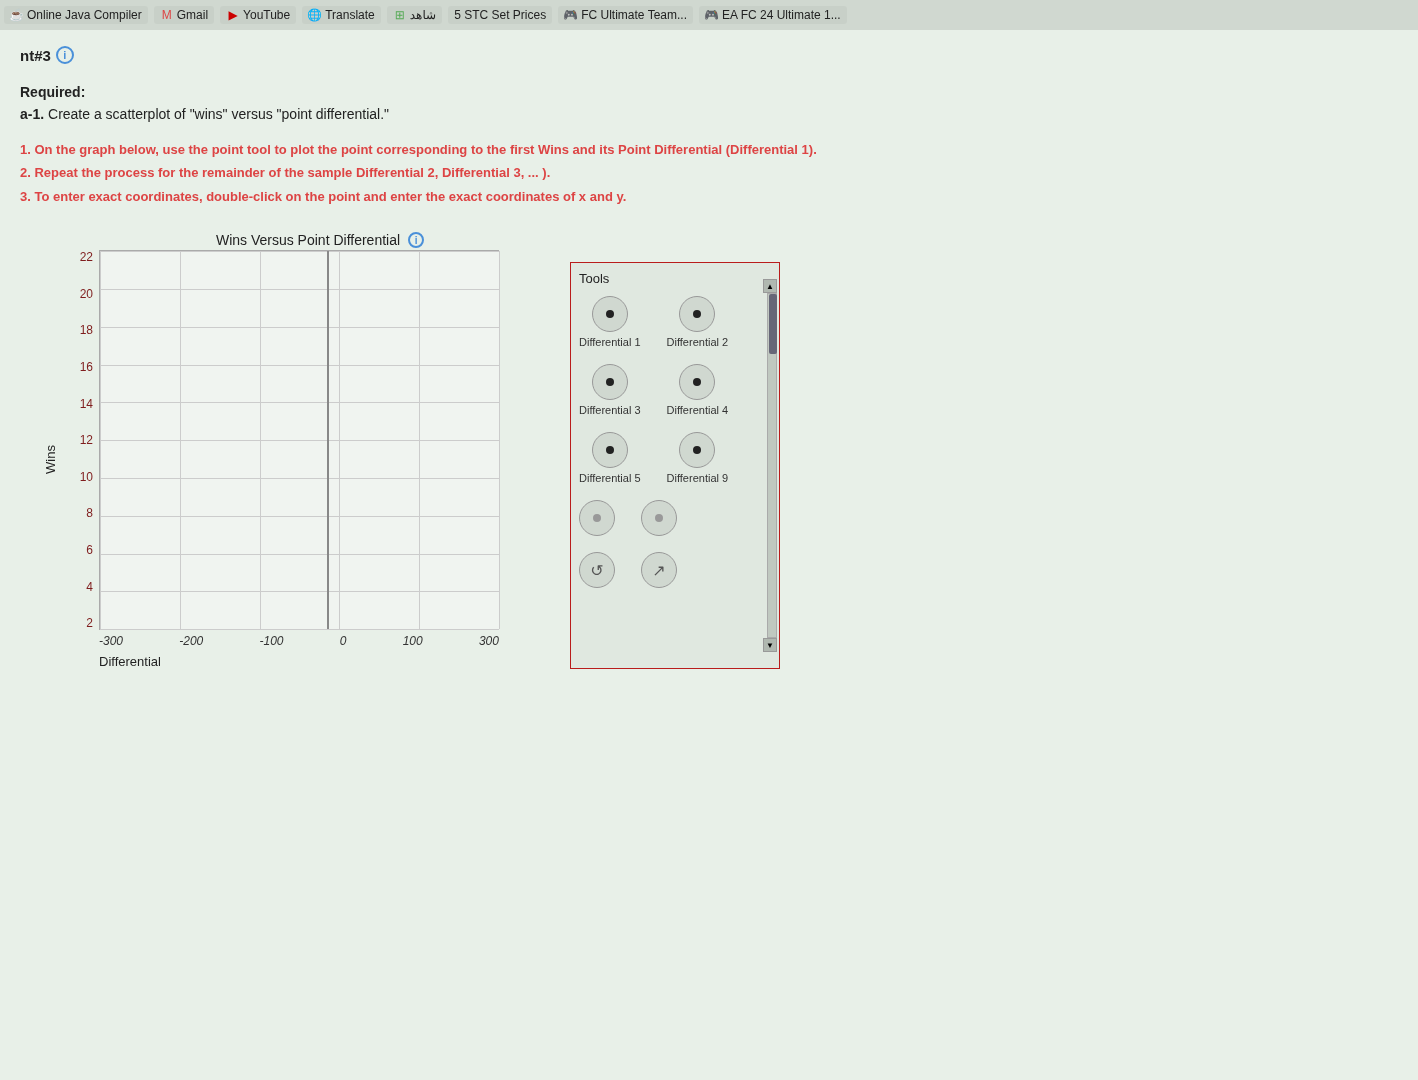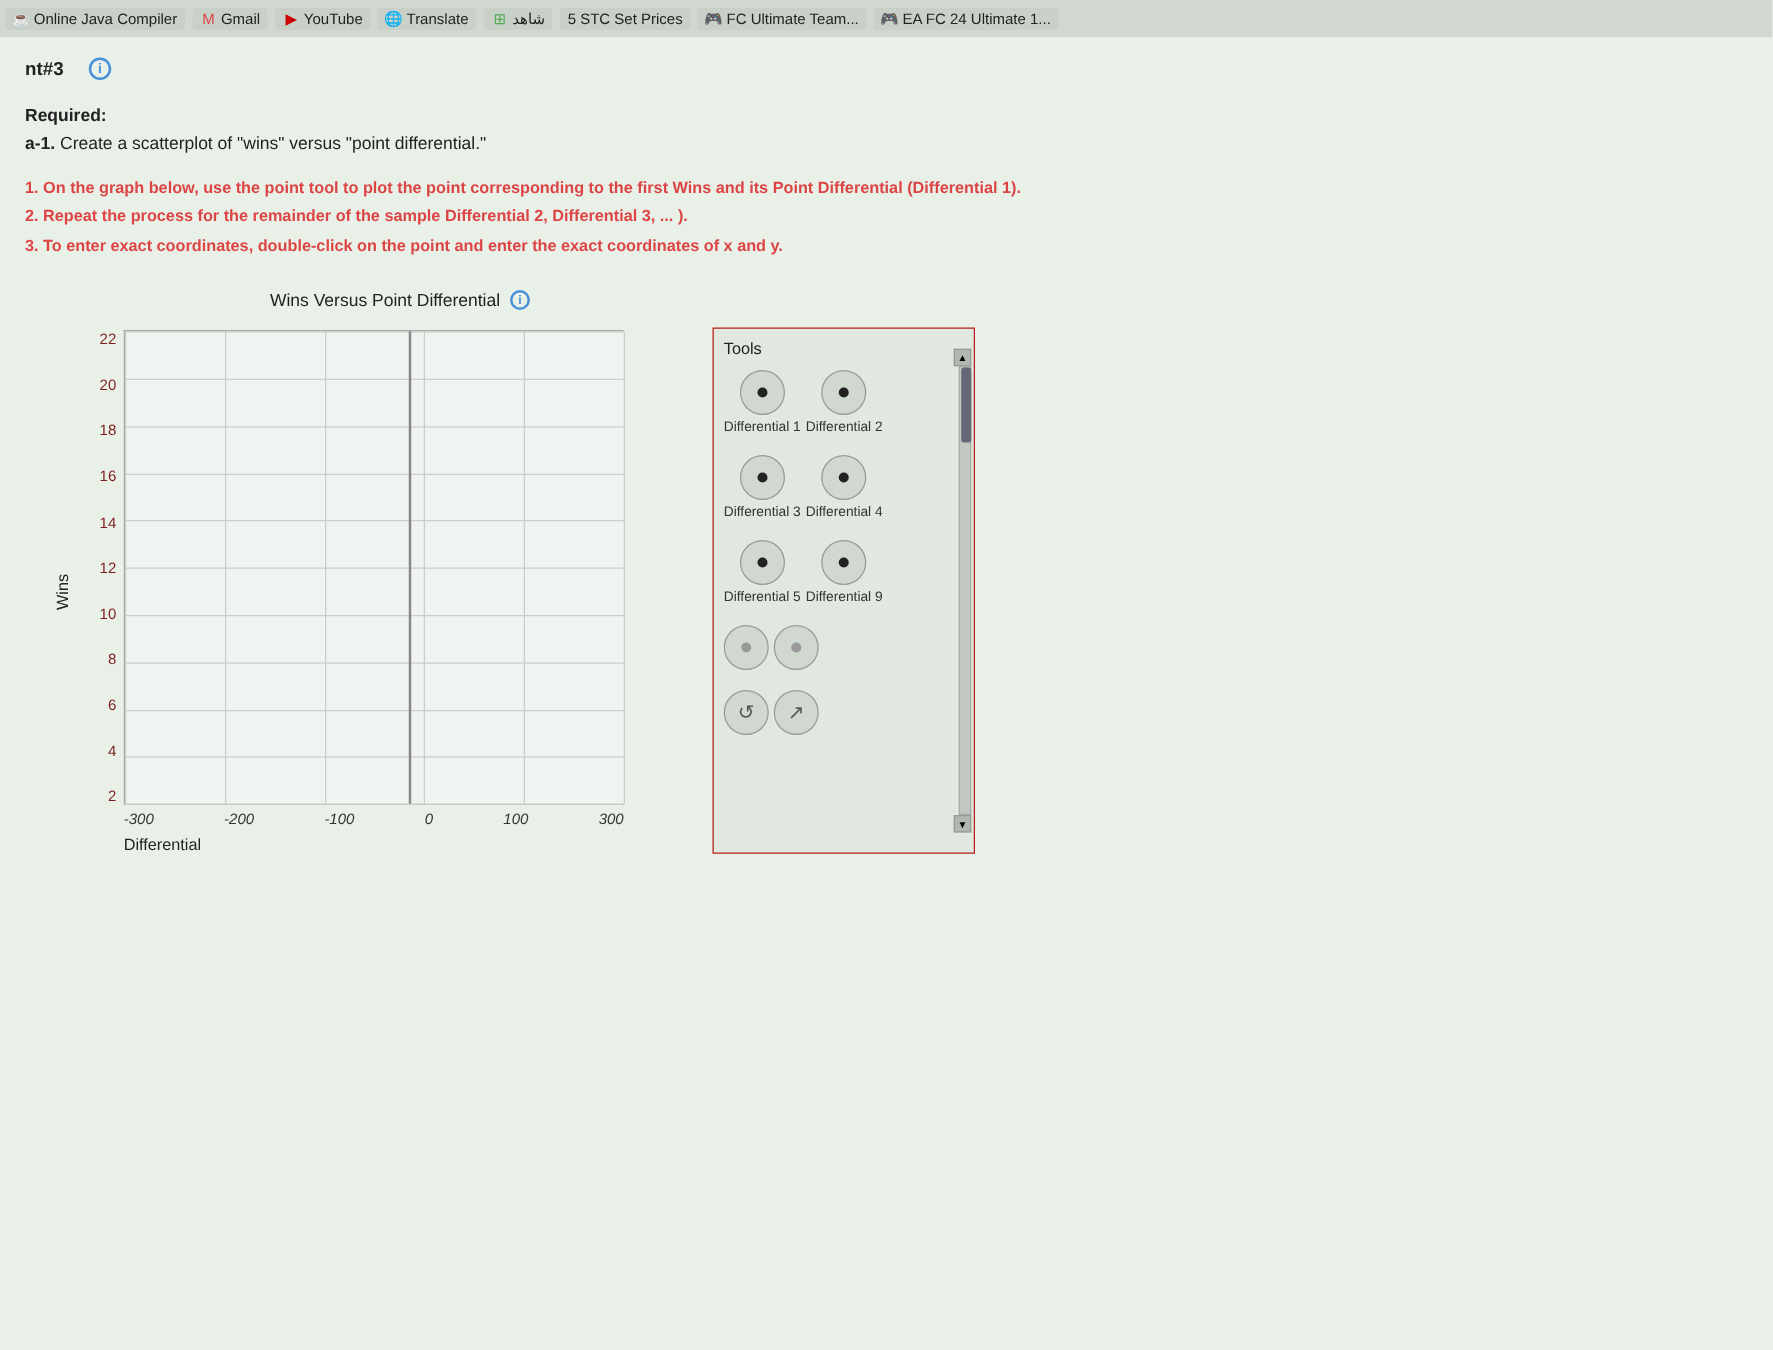--- a/index.html
+++ b/index.html
@@ -52,21 +52,21 @@
     .page-content {
       padding: 16px 20px;
       background: #e8f0e8;
       min-height: 1050px;
     }
 
     
     .page-title-bar {
       display: flex;
       align-items: center;
-      gap: 20px;
+      gap: 5px;
       margin-bottom: 20px;
     }
     .page-title-text {
       font-size: 15px;
       font-weight: bold;
       color: #222;
     }
     .info-icon {
       width: 18px;
       height: 18px;
@@ -230,21 +230,21 @@
     }
 
     .tools-title {
       font-size: 13px;
       color: #222;
       margin-bottom: 10px;
     }
 
     .tools-row {
       display: flex;
-      gap: 4px;
+      gap: 26px;
       margin-bottom: 16px;
       align-items: center;
     }
 
     .tool-item {
       display: flex;
       flex-direction: column;
       align-items: center;
       gap: 4px;
     }
@@ -386,21 +386,21 @@
   <div class="numbered-instructions">
     <div>1. On the graph below, use the point tool to plot the point corresponding to the first Wins and its Point Differential (Differential 1).</div>
     <div>2. Repeat the process for the remainder of the sample Differential 2, Differential 3, ... ).</div>
     <div>3. To enter exact coordinates, double-click on the point and enter the exact coordinates of x and y.</div>
   </div>
 
   <div class="chart-section">
 
     <div class="chart-container">
 
-      <div style="display:flex; align-items:center; justify-content:center; margin-left:40px; margin-bottom:16px;">
+      <div style="display:flex; align-items:center; justify-content:center; margin-left:40px; margin-bottom:2px;">
         <span class="chart-title" style="margin:0;">Wins Versus Point Differential</span>
         <div class="info-icon" style="margin-left:8px; width:16px; height:16px; font-size:10px;">i</div>
       </div>
 
       <div class="chart-with-axes">
         <div class="y-axis-label">Wins</div>
 
         <div class="chart-inner">
           <div class="chart-plot-area">
 

